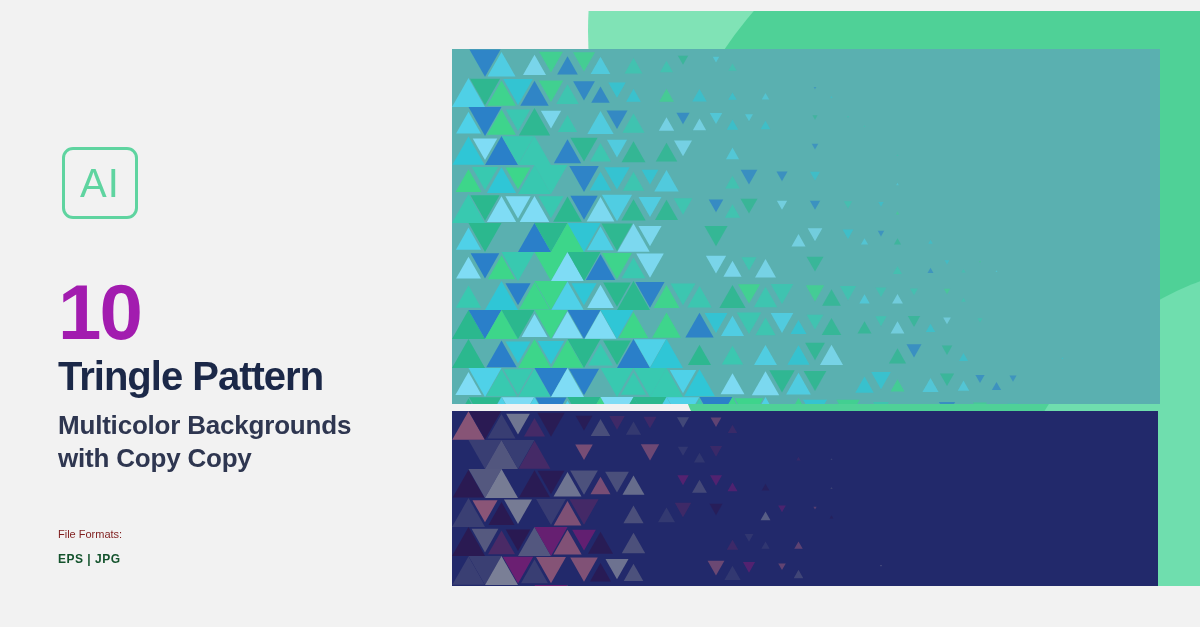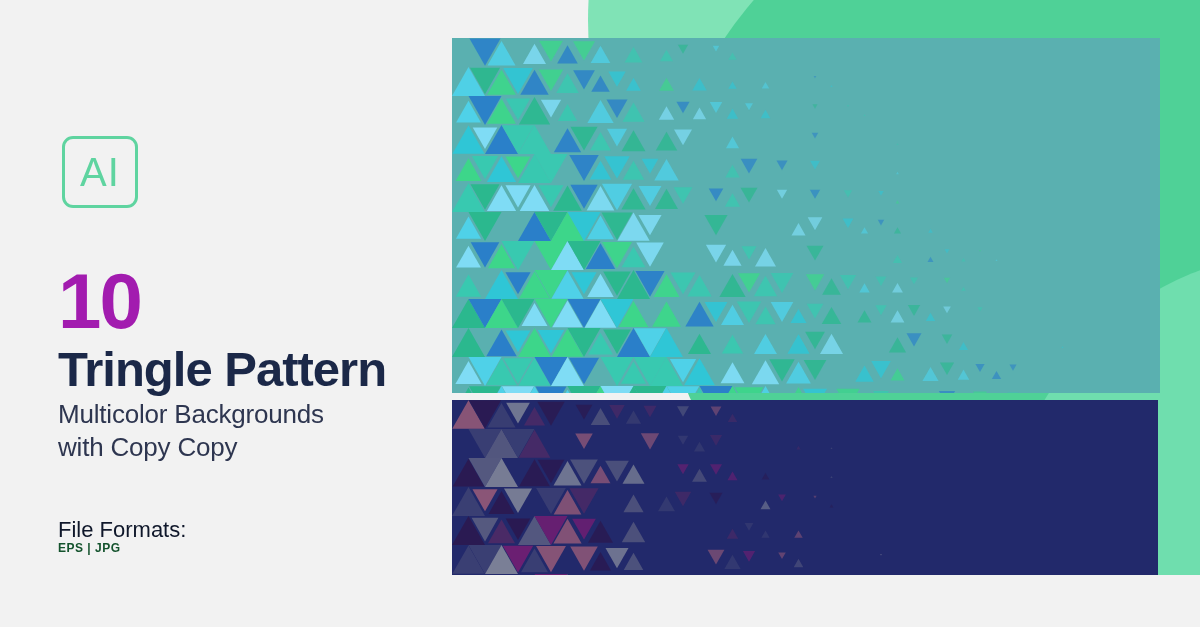--- a/index.html
+++ b/index.html
@@ -2,21 +2,21 @@
 <html><head>
 <meta charset="utf-8">
 <style>
   html,body{margin:0;padding:0;}
   body{
     width:1200px;height:627px;overflow:hidden;
     background:#f2f2f2;
     font-family:"Liberation Sans", sans-serif;
     position:relative;
   }
-  #stage{position:absolute;inset:0;width:1200px;height:575px;overflow:hidden;background:#f2f2f2;}
+  #stage{position:absolute;inset:0;width:1200px;height:575px;overflow:hidden;background:#f2f2f2;margin-top:11px;}
 
   
   .deco{position:absolute;border-radius:50%;}
   #circle-mint{
     width:700px;height:700px;
     left:588px;top:-330px;
     background:#80e3b6;
   }
   #circle-green{
     width:760px;height:760px;
@@ -51,33 +51,33 @@
     font-family:"Liberation Sans", sans-serif;
   }
 
   #count{
     position:absolute;left:58px;top:262px;
     font-size:78px;font-weight:bold;color:#a21caf;
     line-height:1;letter-spacing:-2px;
   }
   #title{
     position:absolute;left:58px;top:345px;
-    font-size:49px;font-weight:bold;color:#1b2848;
+    font-size:40px;font-weight:bold;color:#1b2848;
     line-height:1;letter-spacing:-1px;white-space:nowrap;
   }
   #subtitle{
     position:absolute;left:58px;top:398px;
-    font-size:26px;font-weight:normal;color:#2e3650;
+    font-size:26px;font-weight:bold;color:#2e3650;
     line-height:1.26;letter-spacing:-0.2px;
   }
   #subtitle span{display:block;}
 
   #formats-label{
     position:absolute;left:58px;top:517px;
-    font-size:22px;color:#0f172a;font-weight:400;
+    font-size:11px;color:#7f1d1d;font-weight:400;
   }
   #formats-value{
     position:absolute;left:58px;top:541px;
     font-size:12px;color:#14532d;font-weight:bold;
     letter-spacing:0.5px;
   }
   #cta-button{
     position:absolute;left:62px;top:612px;
     width:114px;height:40px;
     background:#4fc693;border-radius:8px;

